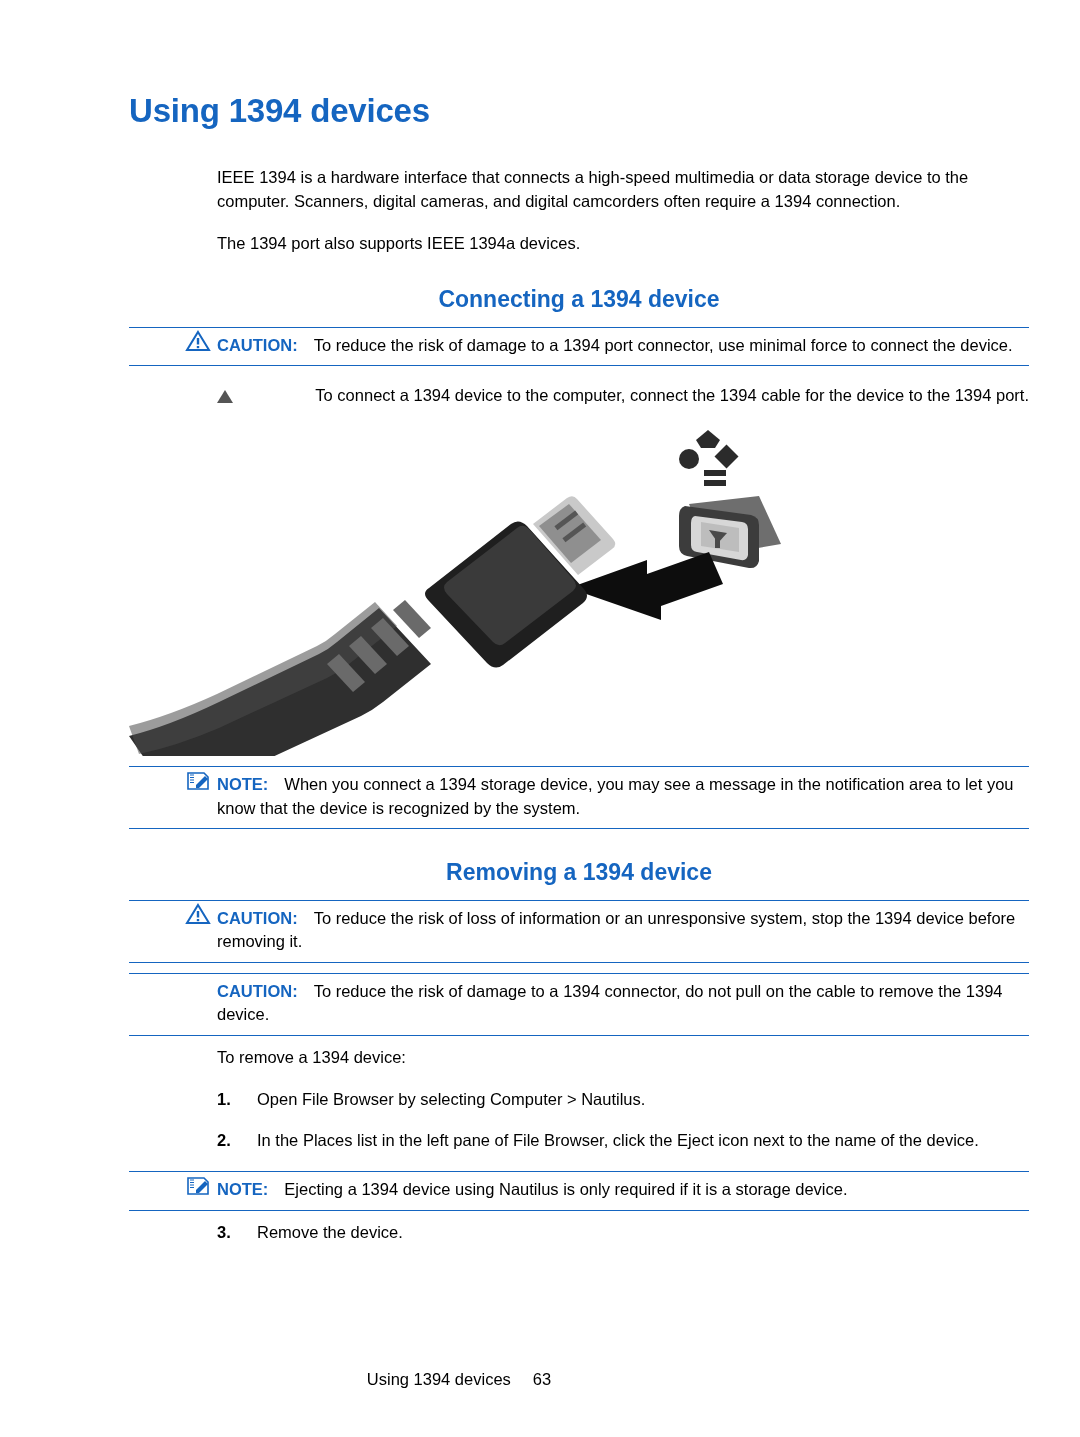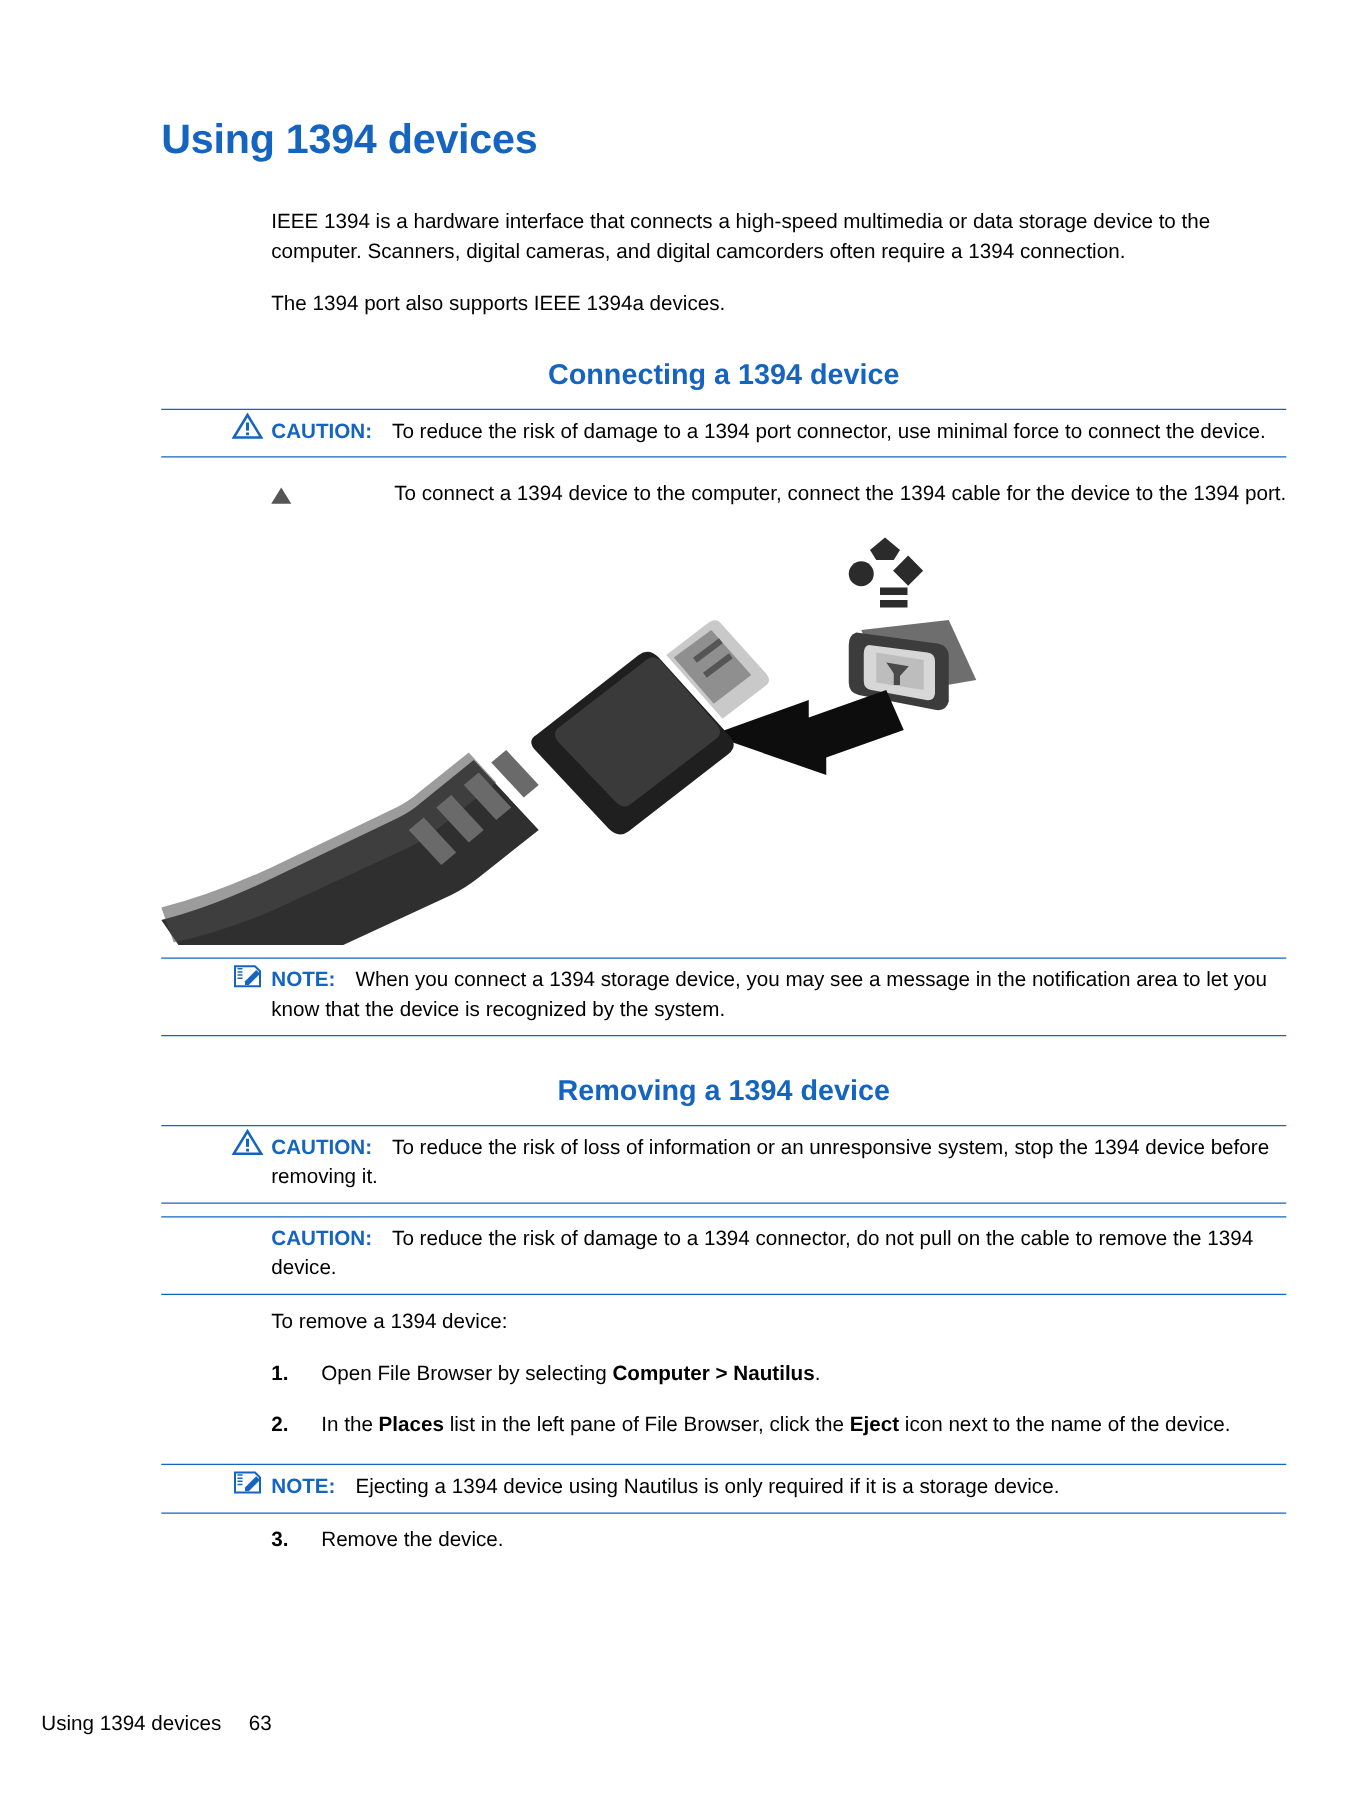--- a/index.html
+++ b/index.html
@@ -107,33 +107,33 @@
     line-height: 1.45;
     margin: 0 0 18px 0;
   }
   .num-step .num {
     position: absolute;
     left: 88px;
     top: 0;
     font-weight: bold;
     font-size: 16.5px;
   }
-  .bold { font-weight: bold; }
+  .bold { font-weight: normal; }
   
   .figure {
     margin: 16px 0 8px 0;
     height: 330px;
     position: relative;
   }
   .footer {
     position: absolute;
     left: 0;
     bottom: 48px;
     width: 936px;
-    text-align: left;
+    text-align: center;
     padding-right: 84px;
     box-sizing: border-box;
     font-size: 16.5px;
   }
   .footer .pageno {
     display: inline-block;
     margin-left: 22px;
     font-weight: normal;
   }
 </style>

